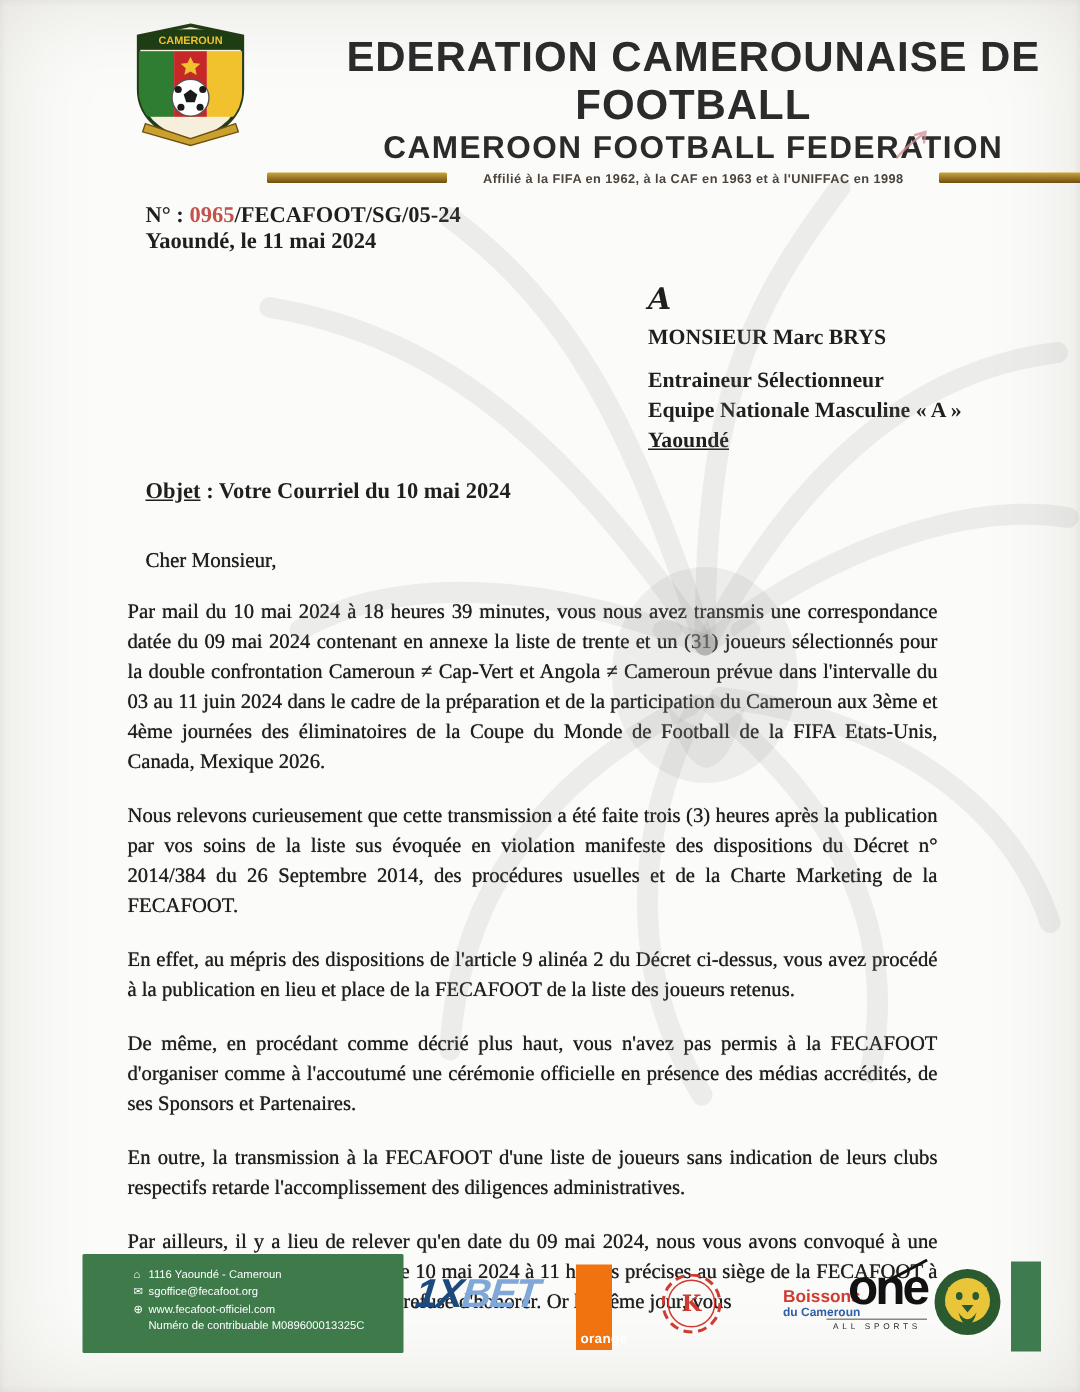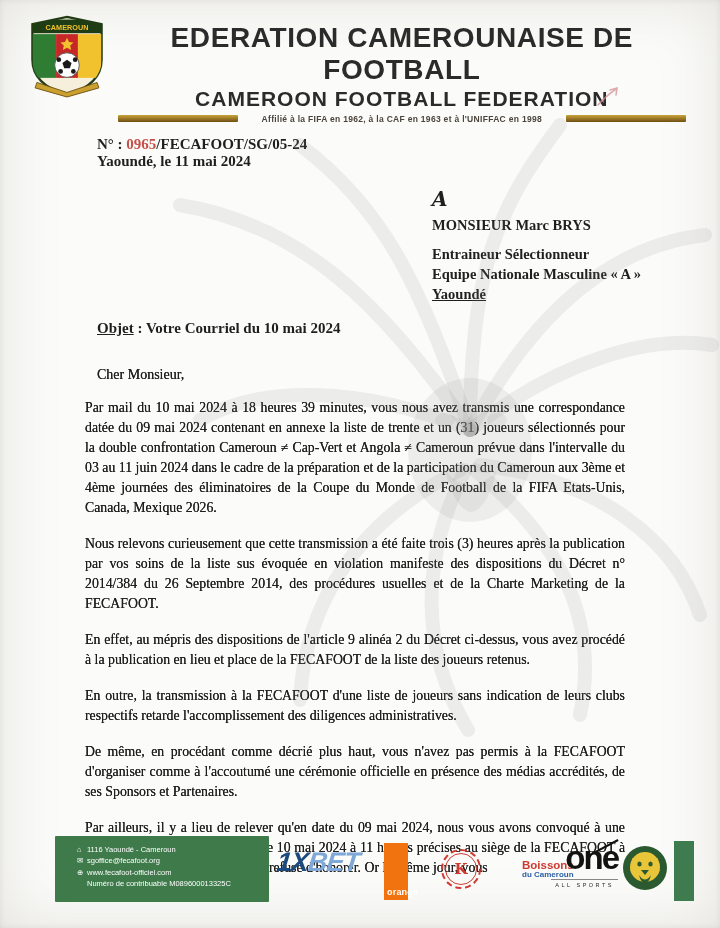--- a/index.html
+++ b/index.html
@@ -5,21 +5,21 @@
   html,body{margin:0;padding:0;background:#d8d8d4;}
   .page{
     position:relative;width:720px;height:928px;margin:0 auto;
     background:#fbfbf9;overflow:hidden;
     box-shadow:inset 0 0 60px rgba(120,115,100,.18), inset 0 0 6px rgba(0,0,0,.08);
     font-family:"Liberation Serif", serif;color:#1f1f1f;
   }
   
   .watermark{position:absolute;left:0;top:0;width:720px;height:928px;pointer-events:none;}
   
-  .header-row{position:relative;display:flex;align-items:flex-start;padding:14px 34px 0 86px;justify-content:flex-end;}
+  .header-row{position:relative;display:flex;align-items:flex-start;padding:14px 34px 0 86px;}
   .crest{flex:0 0 auto;margin-right:10px;}
   .titles{flex:1;text-align:center;padding-top:8px;}
   .title-fr{font-family:"Liberation Sans", sans-serif;font-weight:bold;font-size:28px;letter-spacing:.6px;color:#2b2b2b;line-height:1.15;}
   .title-en{font-family:"Liberation Sans", sans-serif;font-weight:bold;font-size:21px;letter-spacing:1px;color:#2b2b2b;line-height:1.2;}
   .affil-row{display:flex;align-items:center;justify-content:center;gap:24px;margin-top:2px;}
   .gold-bar{height:7px;width:120px;background:linear-gradient(180deg,#caa43c,#6f4e10);border-radius:1px;}
   .affil-text{font-family:"Liberation Sans", sans-serif;font-size:8.5px;font-weight:bold;color:#4a443c;letter-spacing:.3px;white-space:nowrap;}
   
   .ref-row{display:flex;justify-content:space-between;margin:12px 92px 0 97px;font-weight:bold;font-size:15px;flex-direction:column;}
   .ref-number{color:#c4524a;}
@@ -31,21 +31,21 @@
   .recipient .underline{text-decoration:underline;}
   
   .subject{margin:16px 95px 0 97px;font-weight:bold;font-size:15px;}
   .subject .label{text-decoration:underline;margin-top:18px;}
   .greeting{margin:30px 95px 0 97px;font-size:14px;text-shadow:0 0 .45px currentColor;}
   .letter-body{margin:15px 95px 0 85px;font-size:13.8px;line-height:20px;text-align:justify;text-shadow:0 0 .45px currentColor;}
   .letter-body p{margin:0 0 16px 0;}
   
   .footer-strip{position:absolute;left:0;top:833px;width:720px;height:80px;}
   .contact-box{position:absolute;left:55px;top:3px;width:214px;height:66px;background:#3e7a4a;color:#fff;
-    font-family:"Liberation Sans", sans-serif;font-size:7.5px;line-height:1.5;padding:8px 6px 0 22px;box-sizing:border-box;border-radius:1px;}
+    font-family:"Liberation Sans", sans-serif;font-size:7.5px;line-height:1.5;padding:8px 6px 0 34px;box-sizing:border-box;border-radius:1px;}
   .contact-line{white-space:nowrap;}
   .contact-line .ic{display:inline-block;width:10px;font-size:7.5px;}
   .tax-line{padding-left:10px;}
   .bet-logo{position:absolute;left:277px;top:14px;font-family:"Liberation Sans", sans-serif;font-weight:bold;font-style:italic;font-size:27px;letter-spacing:-1px;transform:skewX(-6deg);}
   .bet-1x{color:#1d4a7e;}
   .bet-bet{color:#7fa8d8;}
   .orange-logo{position:absolute;left:384px;top:10px;width:24px;height:57px;background:#f1730f;display:flex;align-items:flex-end;}
   .orange-label{color:#fff;font-family:"Liberation Sans", sans-serif;font-size:9px;font-weight:bold;padding:0 0 3px 3px;letter-spacing:.2px;}
   .boissons{position:absolute;left:441px;top:16px;display:flex;align-items:center;gap:5px;}
   .boissons-circle{width:40px;height:40px;border-radius:50%;border:2px dashed #cf3a31;display:flex;align-items:center;justify-content:center;box-sizing:border-box;}
@@ -141,22 +141,22 @@
 
   <div class="subject">
     <span class="label">Objet</span><span> : Votre Courriel du 10 mai 2024</span>
   </div>
 
   <div class="greeting">Cher Monsieur,</div>
   <div class="letter-body">
       <p>Par mail du 10 mai 2024 à 18 heures 39 minutes, vous nous avez transmis une correspondance datée du 09 mai 2024 contenant en annexe la liste de trente et un (31) joueurs sélectionnés pour la double confrontation Cameroun ≠ Cap-Vert et Angola ≠ Cameroun prévue dans l'intervalle du 03 au 11 juin 2024 dans le cadre de la préparation et de la participation du Cameroun aux 3ème et 4ème journées des éliminatoires de la Coupe du Monde de Football de la FIFA Etats-Unis, Canada, Mexique 2026.</p>
       <p>Nous relevons curieusement que cette transmission a été faite trois (3) heures après la publication par vos soins de la liste sus évoquée en violation manifeste des dispositions du Décret n° 2014/384 du 26 Septembre 2014, des procédures usuelles et de la Charte Marketing de la FECAFOOT.</p>
       <p>En effet, au mépris des dispositions de l'article 9 alinéa 2 du Décret ci-dessus, vous avez procédé à la publication en lieu et place de la FECAFOOT de la liste des joueurs retenus.</p>
+      <p>De même, en procédant comme décrié plus haut, vous n'avez pas permis à la FECAFOOT d'organiser comme à l'accoutumé une cérémonie officielle en présence des médias accrédités, de ses Sponsors et Partenaires.</p>
       <p>En outre, la transmission à la FECAFOOT d'une liste de joueurs sans indication de leurs clubs respectifs retarde l'accomplissement des diligences administratives.</p>
-      <p>De même, en procédant comme décrié plus haut, vous n'avez pas permis à la FECAFOOT d'organiser comme à l'accoutumé une cérémonie officielle en présence des médias accrédités, de ses Sponsors et Partenaires.</p>
       <p>Par ailleurs, il y a lieu de relever qu'en date du 09 mai 2024, nous vous avons convoqué à une séance de travail qui s'est tenue le 10 mai 2024 à 11 heures précises au siège de la FECAFOOT à laquelle vous avez expressément refusé d'honorer. Or le même jour, vous</p>
     </div>
 
   <div class="footer-strip">
     <div class="contact-box">
       <div class="contact-line"><span class="ic">⌂</span><span>1116 Yaoundé - Cameroun</span></div>
       <div class="contact-line"><span class="ic">✉</span><span>sgoffice@fecafoot.org</span></div>
       <div class="contact-line"><span class="ic">⊕</span><span>www.fecafoot-officiel.com</span></div>
       <div class="contact-line tax-line">Numéro de contribuable M089600013325C</div>
     </div>

